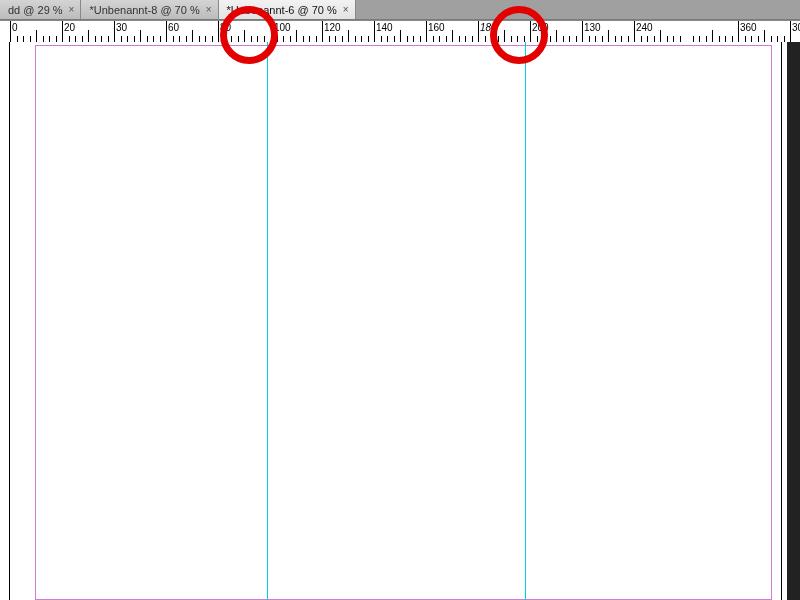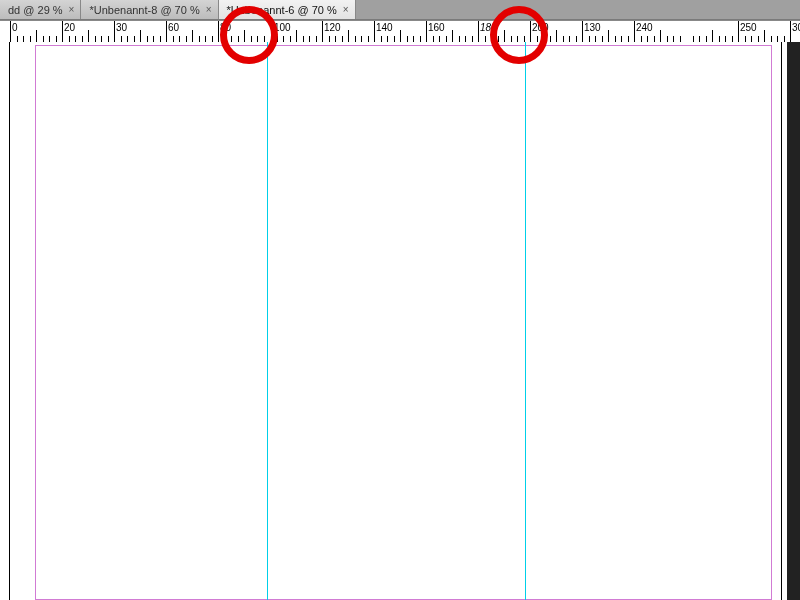--- a/index.html
+++ b/index.html
@@ -300,21 +300,21 @@
         <span>260</span>
       </div>
       <div class="tick-mid" style="left: 712px;"></div>
       <div class="tick-minor" style="left: 692.5px;"></div>
       <div class="tick-minor" style="left: 699px;"></div>
       <div class="tick-minor" style="left: 705.5px;"></div>
       <div class="tick-minor" style="left: 718.5px;"></div>
       <div class="tick-minor" style="left: 725px;"></div>
       <div class="tick-minor" style="left: 731.5px;"></div>
       <div class="tick-major" style="left: 738px;">
-        <span>250</span>
+        <span>360</span>
       </div>
       <div class="tick-mid" style="left: 764px;"></div>
       <div class="tick-minor" style="left: 744.5px;"></div>
       <div class="tick-minor" style="left: 751px;"></div>
       <div class="tick-minor" style="left: 757.5px;"></div>
       <div class="tick-minor" style="left: 770.5px;"></div>
       <div class="tick-minor" style="left: 777px;"></div>
       <div class="tick-minor" style="left: 783.5px;"></div>
       <div class="tick-major" style="left: 790px;">
         <span>300</span>

